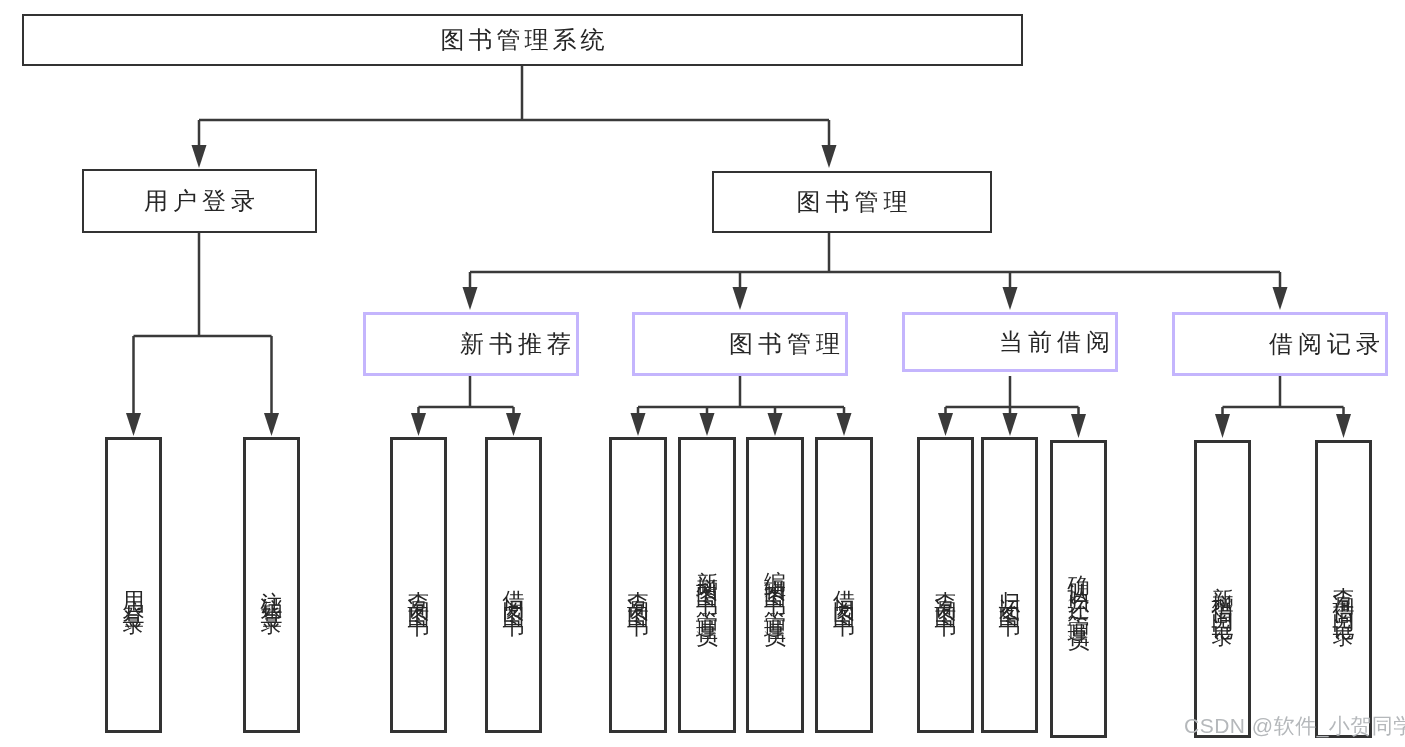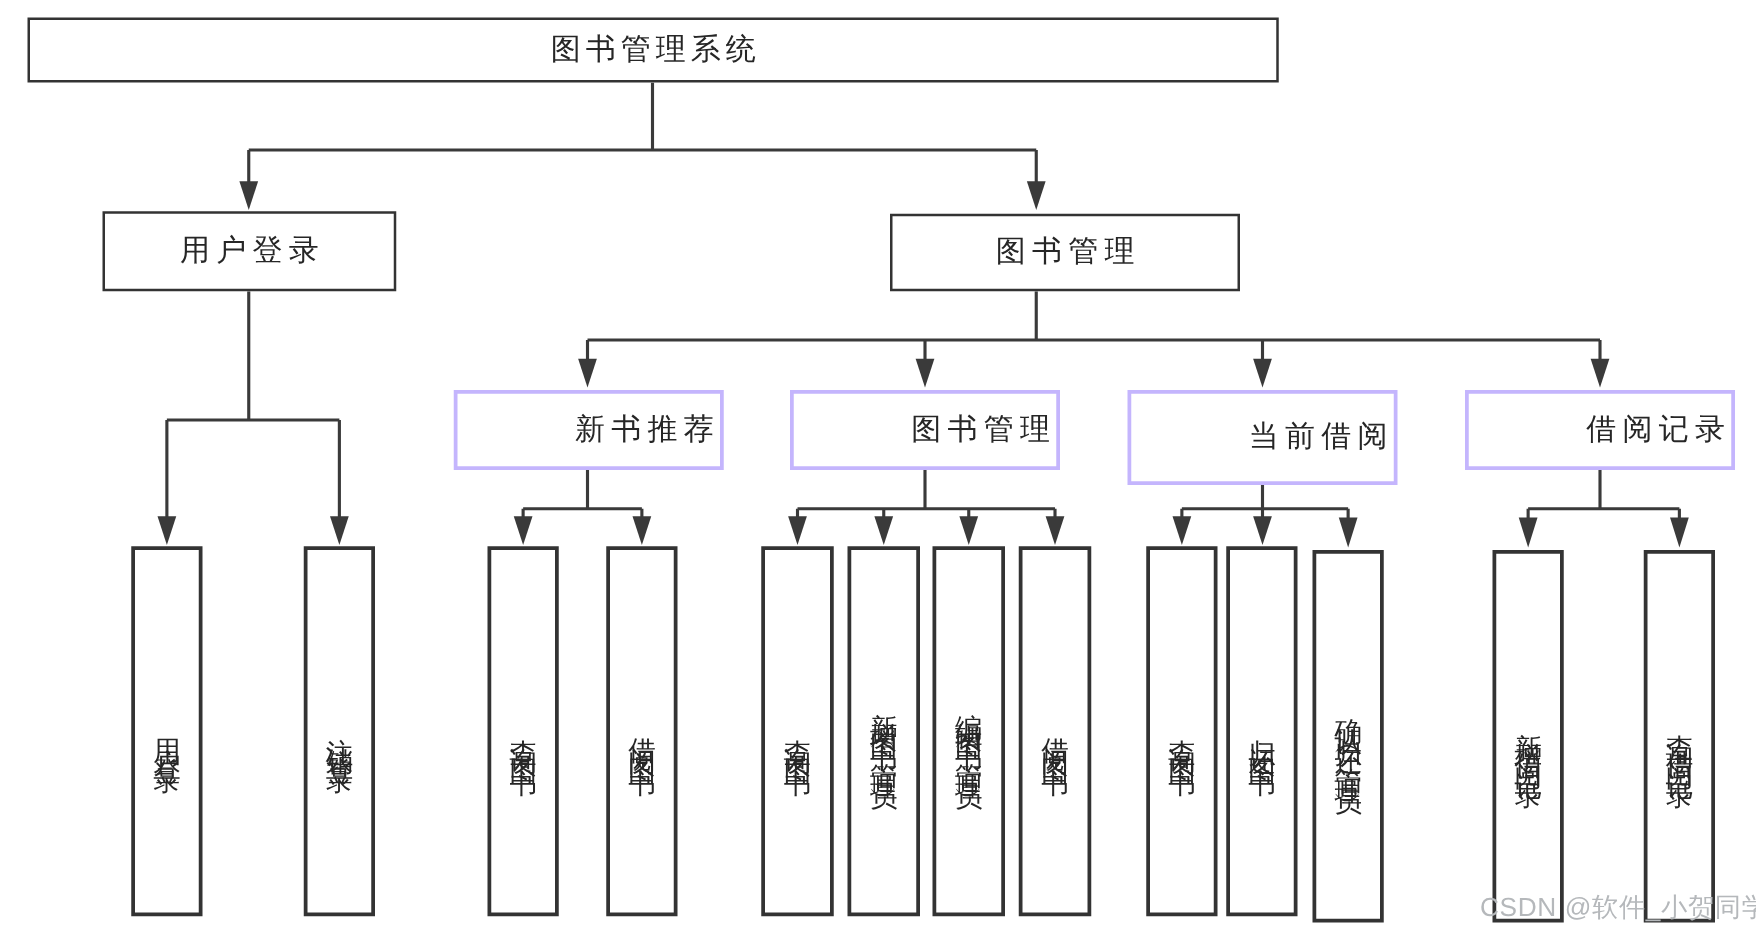--- a/index.html
+++ b/index.html
@@ -111,21 +111,21 @@
   <div class="node hbox" style="left:712px;top:171px;width:280px;height:62px">
     <span>图书管理</span>
   </div>
 
   <div class="node hbox3" style="left:363px;top:312px;width:216px;height:64px">
     <span>新书推荐</span>
   </div>
   <div class="node hbox3" style="left:632px;top:312px;width:216px;height:64px">
     <span>图书管理</span>
   </div>
-  <div class="node hbox3" style="left:902px;top:312px;width:216px;height:76px">
+  <div class="node hbox3" style="left:902px;top:312px;width:216px;height:60px">
     <span>当前借阅</span>
   </div>
   <div class="node hbox3" style="left:1172px;top:312px;width:216px;height:64px">
     <span>借阅记录</span>
   </div>
 
   <div class="node vbox" style="left:105px;top:437px;width:57px;height:296px">
     <span>用户登录</span>
   </div>
   <div class="node vbox" style="left:243px;top:437px;width:57px;height:296px">

